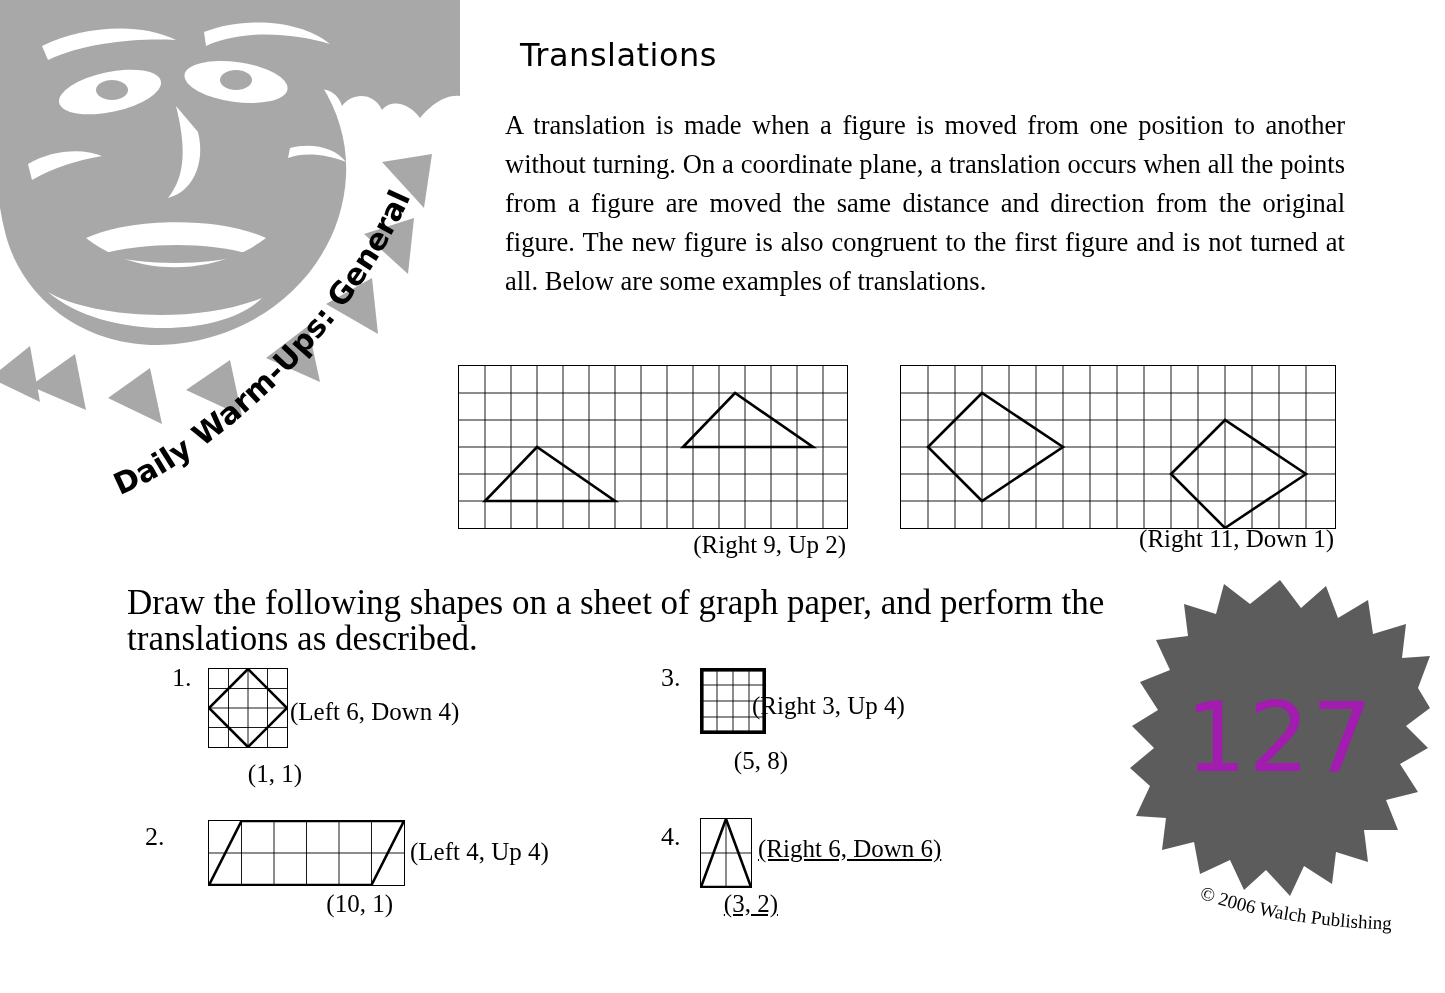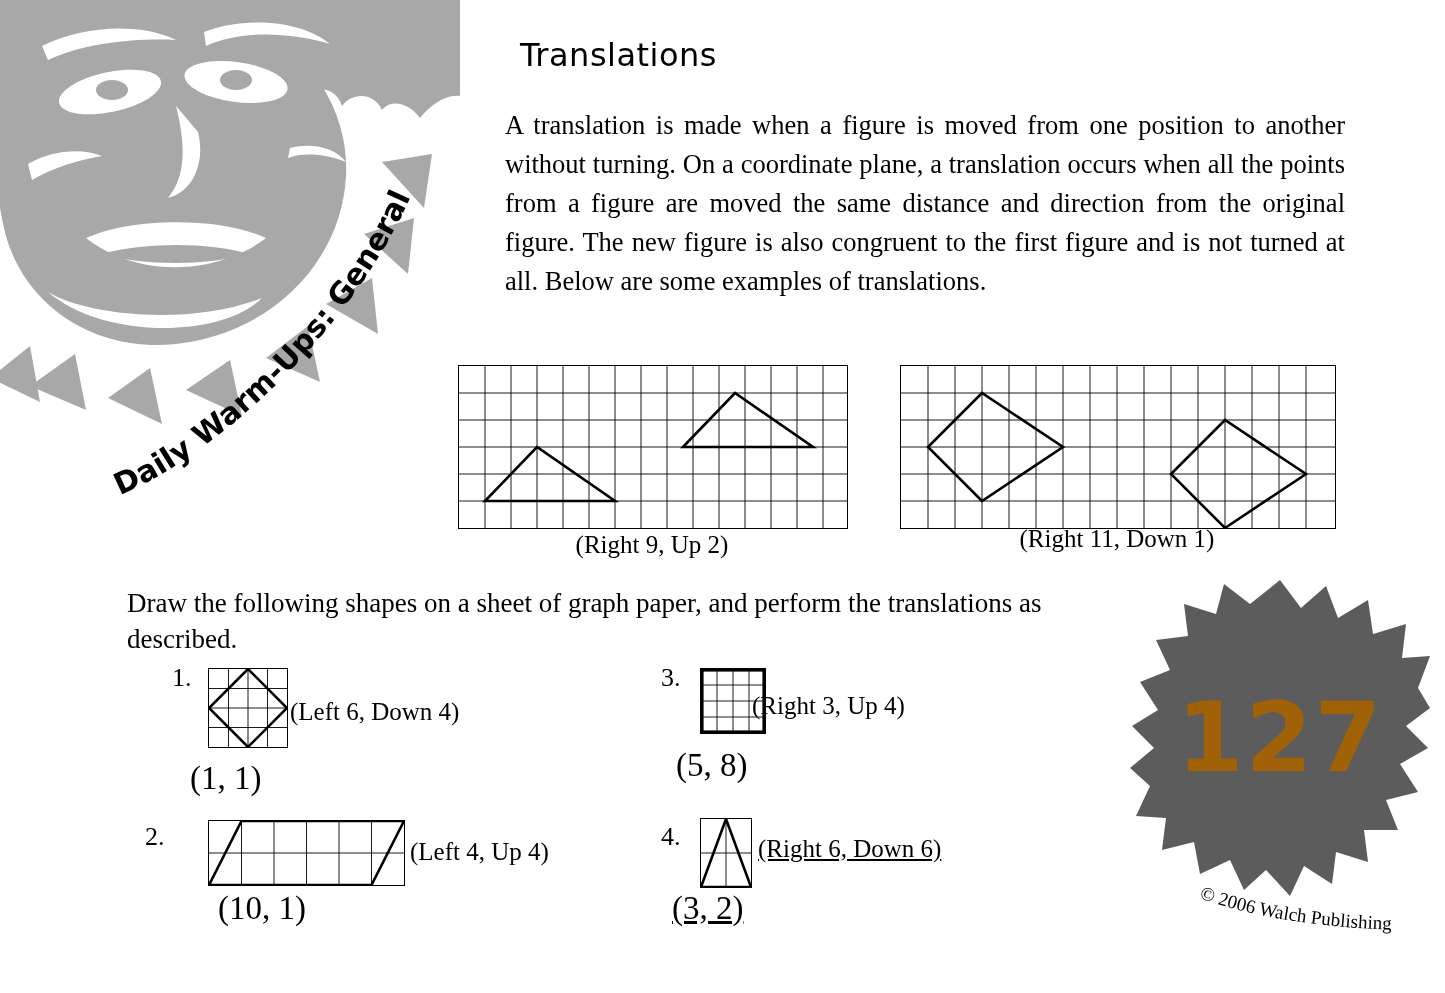--- a/index.html
+++ b/index.html
@@ -70,52 +70,52 @@
     background-repeat: repeat;
   }
   #example-1 { left: 458px; top: 365px; width: 388px; height: 162px; }
   #example-2 { left: 900px; top: 365px; width: 434px; height: 162px; }
 
   .grid-lines { position: absolute; left: 0; top: 0; width: 100%; height: 100%; }
 
   .caption {
     position: absolute;
     font-size: 25px;
-    text-align: center;
+    text-align: right;
   }
   #caption-1 { left: 458px; top: 531px; width: 388px; }
   #caption-2 { left: 900px; top: 525px; width: 434px; }
 
   
   #instructions {
     position: absolute;
     left: 127px;
     top: 585px;
     width: 1020px;
-    font-size: 27px;
+    font-size: 35px;
     line-height: 36px;
   }
 
   
   .problem-number {
     position: absolute;
     font-size: 26px;
   }
   .problem-figure {
     position: absolute;
     border: 1.6px solid #000;
   }
   .problem-label {
     position: absolute;
     font-size: 25px;
   }
   .problem-coord {
     position: absolute;
-    font-size: 33px;
-    text-align: left;
+    font-size: 25px;
+    text-align: right;
   }
 
   
   #p1-num { left: 172px; top: 663px; }
   #p1-fig { left: 208px; top: 668px; width: 78px; height: 78px; }
   #p1-label { left: 290px; top: 698px; }
   #p1-coord { left: 190px; top: 760px; width: 112px; }
   
   #p2-num { left: 145px; top: 822px; }
   #p2-fig { left: 208px; top: 820px; width: 195px; height: 64px; }
@@ -144,22 +144,22 @@
     position: absolute;
     left: 1130px;
     top: 578px;
     width: 300px;
     height: 320px;
     display: flex;
     align-items: center;
     justify-content: center;
     font-family: "DejaVu Sans", sans-serif;
     font-size: 96px;
-    font-weight: 700;
-    color: #a16207;
+    font-weight: 400;
+    color: #a21caf;
     letter-spacing: 2px;
     pointer-events: none;
   }
   #copyright {
     position: absolute;
     left: 1195px;
     top: 880px;
     width: 230px;
     height: 60px;
   }

